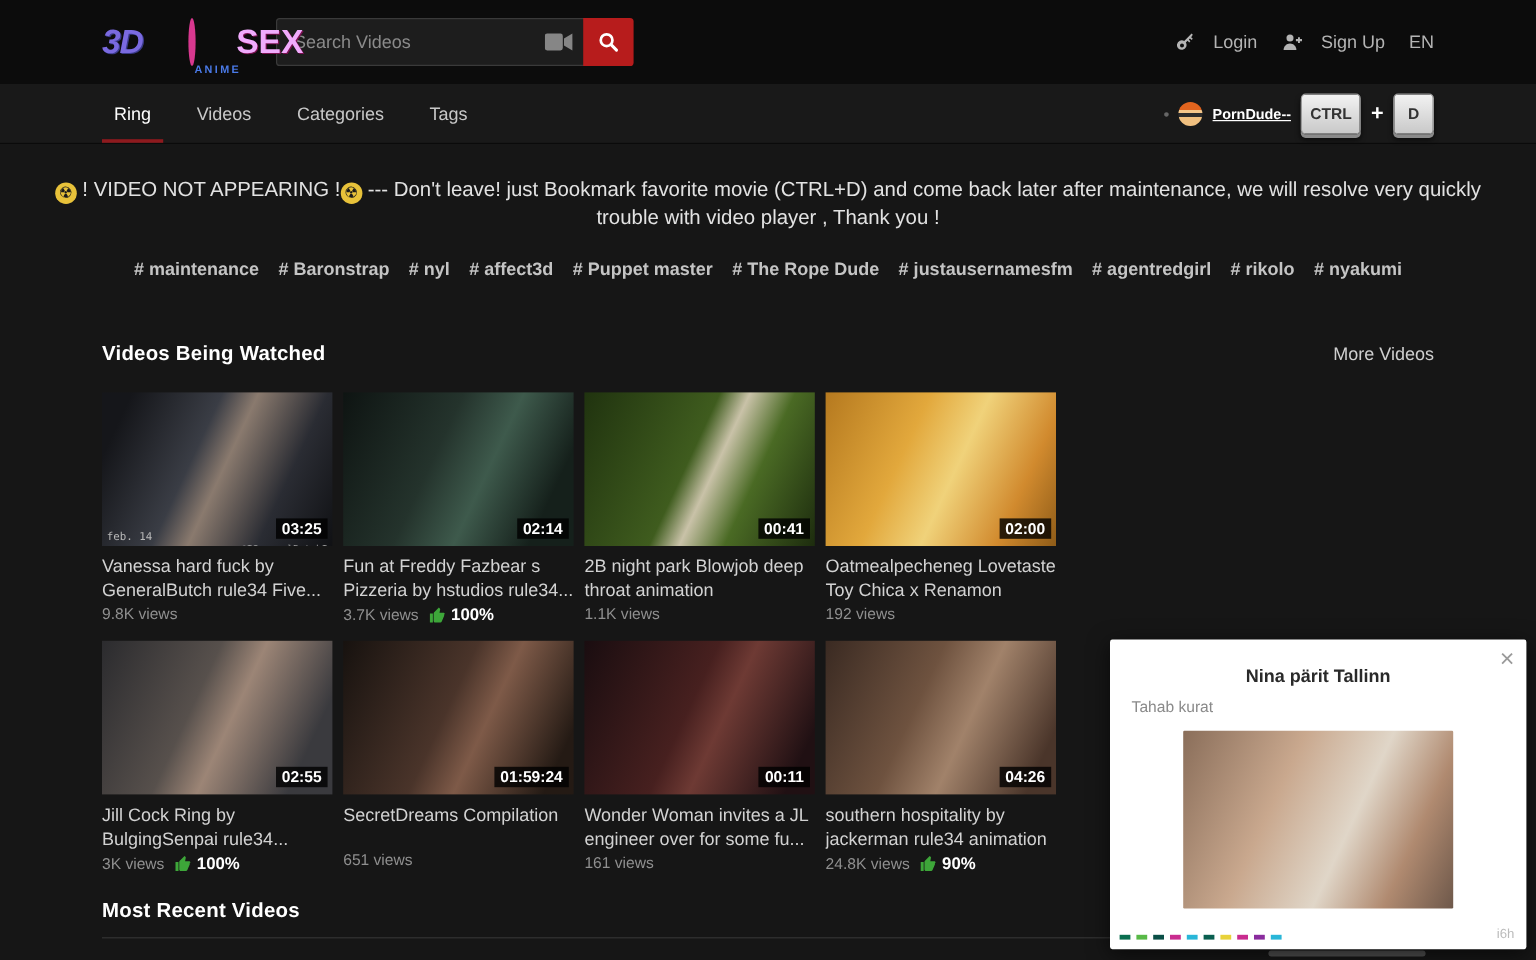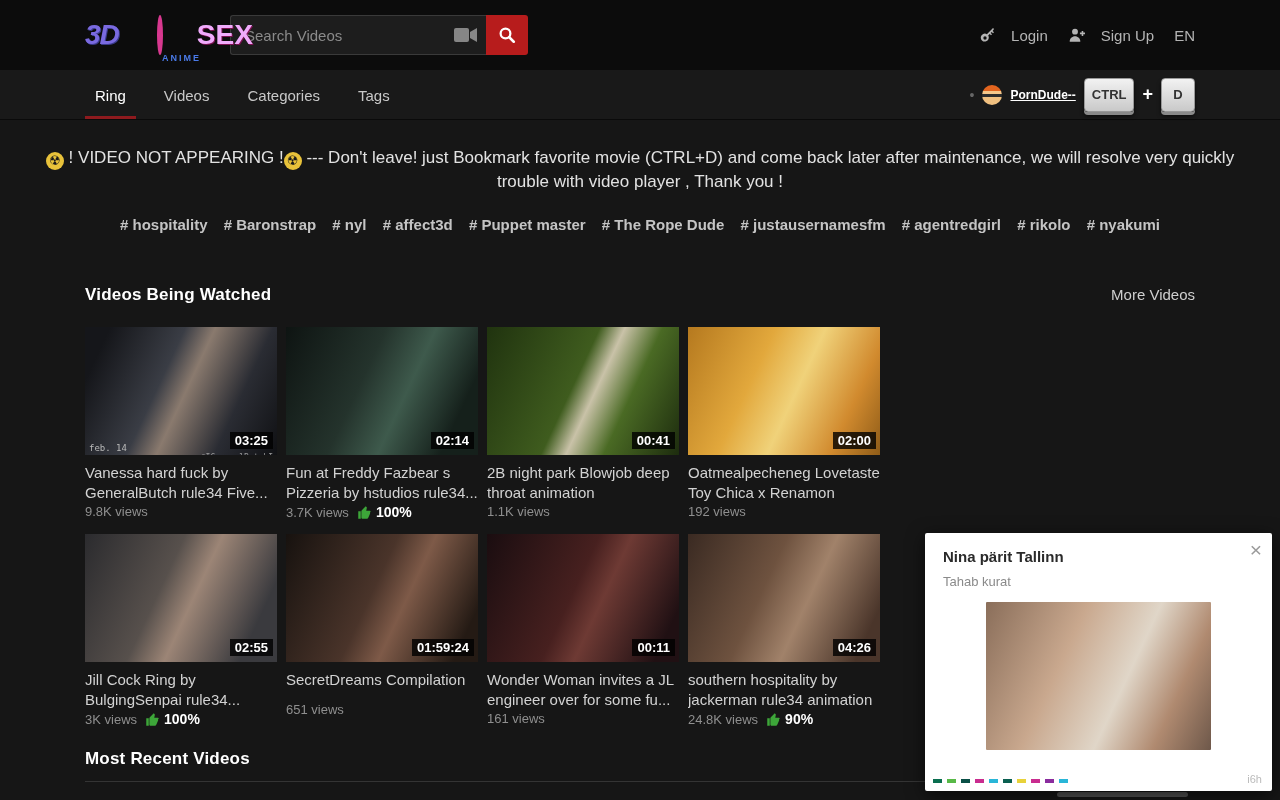--- a/index.html
+++ b/index.html
@@ -60,32 +60,32 @@
   .sec-title { font-size:17px; color:#fff; font-weight:bold; letter-spacing:.2px; }
   .more-link { font-size:15px; color:#cfcfcf; cursor:pointer; }
   .grid { width:800px; display:grid; grid-template-columns:repeat(4,192px); gap:14px 9px; margin-top:22px; }
   .card { cursor:pointer; }
   .thumb { position:relative; width:192px; height:128px; background:#222; overflow:hidden; }
   .duration { position:absolute; right:4px; bottom:6px; background:rgba(0,0,0,.8); color:#fff; font-size:13px;
               font-weight:bold; padding:1px 5px; }
   .ov-date { position:absolute; left:4px; bottom:2px; color:#b9b9b9; font-size:9px; font-family:"DejaVu Sans Mono",monospace; }
   .ov-mark { position:absolute; right:4px; bottom:-7px; color:#9a9a9a; font-size:8px; font-family:"DejaVu Sans Mono",monospace; }
   .v-title { margin-top:8px; font-size:15px; line-height:20px; color:#d2d2d2; height:40px; overflow:hidden; }
-  .v-title.single { height:20px; margin-bottom:12px; }
+  .v-title.single { height:20px; margin-bottom:19px; }
   .v-meta { margin-top:1px; display:flex; align-items:center; gap:8px; font-size:13px; color:#8f8f8f; }
   .rating { display:inline-flex; align-items:center; gap:4px; color:#fff; font-weight:bold; font-size:14px; }
 
   .recent-head { margin-top:22px; }
   .divider { margin-top:12px; height:1px; background:#343434; }
   .scroll-thumb { position:absolute; left:1057px; top:792px; width:131px; height:5px; background:#505050; border-radius:3px; }
 
   
   .popup { position:absolute; left:925px; top:533px; width:347px; height:258px; background:#fff;
            border-radius:2px; box-shadow:0 4px 18px rgba(0,0,0,.6); color:#222; }
-  .popup-title { font-size:15px; font-weight:bold; color:#2a2a2a; padding:15px 18px 0; }
+  .popup-title { font-size:15px; font-weight:bold; color:#2a2a2a; padding:22px 18px 0;text-align:center; }
   .popup-sub { font-size:13px; color:#8a8a8a; padding:9px 18px 0; }
   .popup-close { position:absolute; top:7px; right:10px; font-size:21px; color:#9a9a9a; cursor:pointer;
                  line-height:20px; font-weight:normal; }
   .popup-img { width:225px; height:148px; margin:13px auto 0; border-radius:1px; }
   .popup-dashes { position:absolute; left:8px; bottom:8px; display:flex; gap:5px; }
   .popup-dashes span { width:9px; height:4px; display:block; }
   .popup-badge { position:absolute; right:10px; bottom:6px; font-size:11px; color:#bbb; }
 </style>
 </head>
 <body>
@@ -147,21 +147,21 @@
   </div>
 </div>
 
 <div class="notice">
   <span class="rad-icon">☢</span>
   <span>! VIDEO NOT APPEARING !</span><span class="rad-icon">☢</span>
   <span>--- Don't leave! just Bookmark favorite movie (CTRL+D) and come back later after maintenance, we will resolve very quickly trouble with video player , Thank you !</span>
 </div>
 
 <div class="tagrow">
-  <span># hospitality</span>
+  <span># maintenance</span>
   <span># Baronstrap</span>
   <span># nyl</span>
   <span># affect3d</span>
   <span># Puppet master</span>
   <span># The Rope Dude</span>
   <span># justausernamesfm</span>
   <span># agentredgirl</span>
   <span># rikolo</span>
   <span># nyakumi</span>
 </div>

